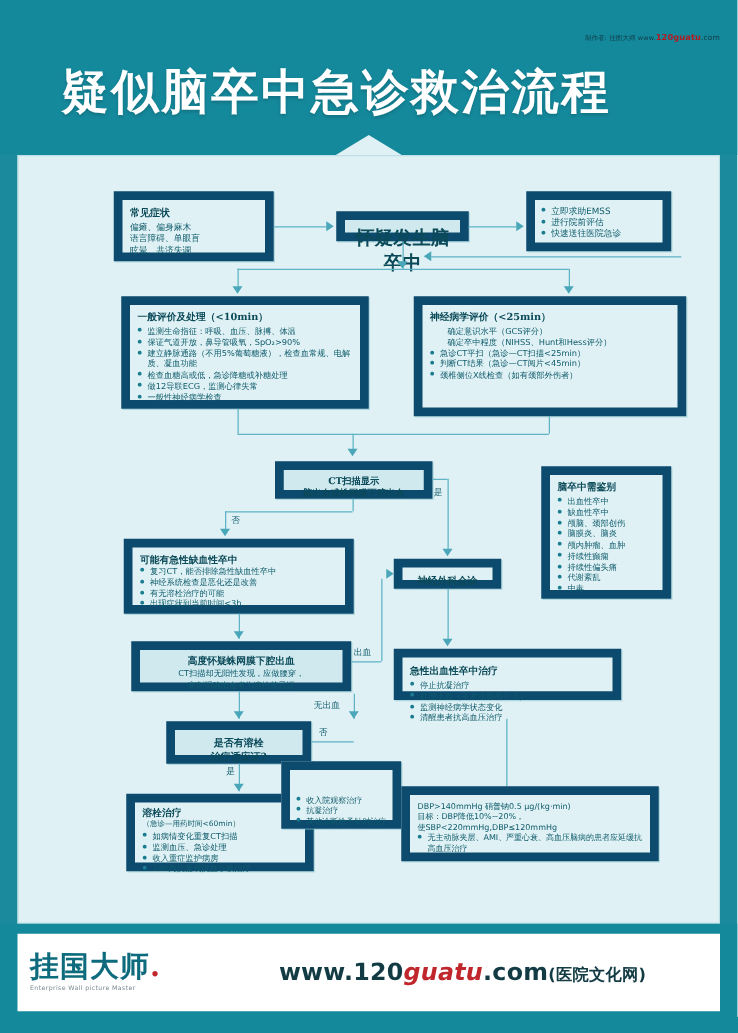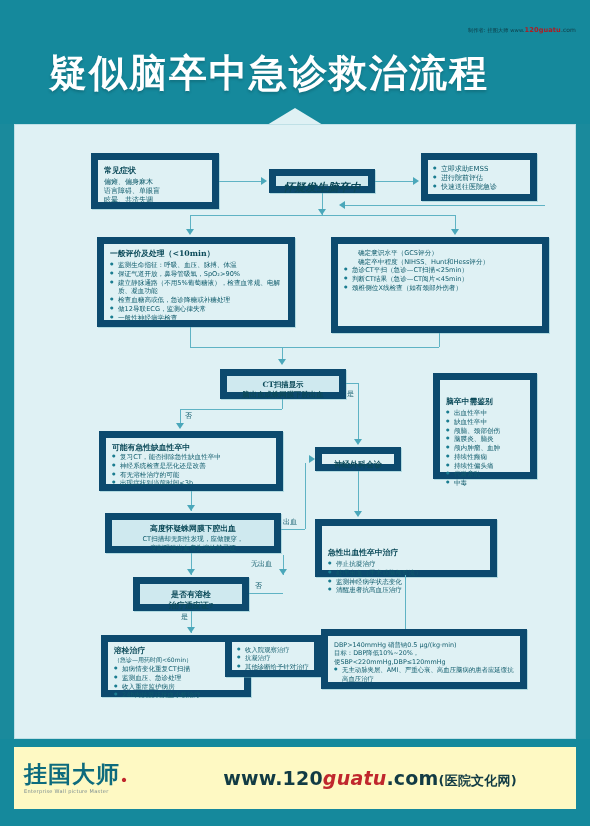--- a/index.html
+++ b/index.html
@@ -100,21 +100,21 @@
   }
 
   
   #footer {
     position: absolute; left: 0; top: 739px; width: 590px; height: 87px;
     background: #15899c;
   }
   #footer-inner {
     position: absolute; left: 14px; top: 8px;
     width: 562px; height: 62px;
-    background: #fef9c3;
+    background: #ffffff;
     display: flex; align-items: center;
   }
   #logo-block {
     width: 150px; padding-left: 10px;
     display: flex; flex-direction: column; justify-content: center;
   }
   #logo-cn {
     font-family: "DejaVu Serif", "Liberation Serif", serif;
     font-weight: bold; font-size: 23px; color: #0d6b7d;
     letter-spacing: 1px; line-height: 1;
@@ -150,21 +150,21 @@
       <span class="bt" style="font-size:8px; margin-bottom:2px;">常见症状</span>
       <span class="plain">偏瘫、偏身麻木</span>
       <span class="plain">语言障碍、单眼盲</span>
       <span class="plain">眩晕、共济失调</span>
     </div>
 
     <div class="ln h" style="left:204px; top:56px; width:42px;"></div>
     <div class="arw right" style="left:246px; top:52px;"></div>
 
     <div class="box filled" style="left:254px; top:44px; width:106px; height:24px; padding:5px 4px; font-size:9px; text-align:center;">
-      <span class="bt" style="font-size:11px;font-style:italic;">怀疑发生脑卒中</span>
+      <span class="bt" style="font-size:15px;">怀疑发生脑卒中</span>
     </div>
 
     <div class="ln h" style="left:360px; top:56px; width:38px;"></div>
     <div class="arw right" style="left:398px; top:52px;"></div>
 
     <div class="box" style="left:406px; top:28px; width:116px; height:48px; padding:5px 5px; font-size:7px;">
       <ul>
         <li>立即求助EMSS</li>
         <li>进行院前评估</li>
         <li>快速送往医院急诊</li>
@@ -190,20 +190,21 @@
         <li>监测生命指征：呼吸、血压、脉搏、体温</li>
         <li>保证气道开放，鼻导管吸氧，SpO₂&gt;90%</li>
         <li>建立静脉通路（不用5%葡萄糖液），检查血常规、电解质、凝血功能</li>
         <li>检查血糖高或低，急诊降糖或补糖处理</li>
         <li>做12导联ECG，监测心律失常</li>
         <li>一般性神经病学检查</li>
       </ul>
     </div>
 
     <div class="box" style="left:316px; top:112px; width:218px; height:96px; padding:5px 6px; font-size:6.6px;">
+      <span class="bt" style="font-size:7.8px; margin-bottom:2px;">神经病学评价（&lt;25min）</span>
       <span class="indent">确定意识水平（GCS评分）</span>
       <span class="indent">确定卒中程度（NIHSS、Hunt和Hess评分）</span>
       <ul>
         <li>急诊CT平扫（急诊—CT扫描&lt;25min）</li>
         <li>判断CT结果（急诊—CT阅片&lt;45min）</li>
         <li>颈椎侧位X线检查（如有颈部外伤者）</li>
       </ul>
     </div>
 
     <div class="ln v" style="left:175px; top:202px; height:20px;"></div>
@@ -221,21 +222,21 @@
     <div class="ln h" style="left:165px; top:284px; width:102px;"></div>
     <div class="ln v" style="left:165px; top:284px; height:18px;"></div>
     <div class="arw down" style="left:161px; top:298px;"></div>
     <div class="lbl" style="left:170px; top:286px;">否</div>
 
     <div class="ln h" style="left:331px; top:258px; width:12px;"></div>
     <div class="ln v" style="left:343px; top:258px; height:60px;"></div>
     <div class="arw down" style="left:339px; top:314px;"></div>
     <div class="lbl" style="left:332px; top:264px;">是</div>
 
-    <div class="box" style="left:418px; top:248px; width:104px; height:106px; padding:17px 6px; font-size:6.6px;">
+    <div class="box" style="left:418px; top:248px; width:104px; height:106px; padding:5px 6px; font-size:6.6px;">
       <span class="bt" style="font-size:7.8px; margin-bottom:2px;">脑卒中需鉴别</span>
       <ul>
         <li>出血性卒中</li>
         <li>缺血性卒中</li>
         <li>颅脑、颈部创伤</li>
         <li>脑膜炎、脑炎</li>
         <li>颅内肿瘤、血肿</li>
         <li>持续性癫痫</li>
         <li>持续性偏头痛</li>
         <li>代谢紊乱</li>
@@ -267,21 +268,21 @@
     </div>
 
     <div class="ln h" style="left:266px; top:404px; width:24px;"></div>
     <div class="ln v" style="left:290px; top:338px; height:66px;"></div>
     <div class="arw right" style="left:294px; top:330px;"></div>
     <div class="lbl" style="left:268px; top:392px;">出血</div>
 
     <div class="ln v" style="left:343px; top:346px; height:44px;"></div>
     <div class="arw down" style="left:339px; top:386px;"></div>
 
-    <div class="box" style="left:300px; top:394px; width:182px; height:41px; padding:22px 6px; font-size:6.6px;">
+    <div class="box" style="left:300px; top:394px; width:182px; height:41px; padding:6px 6px; font-size:6.6px;">
       <span class="bt" style="font-size:7.8px; margin-bottom:2px;">急性出血性卒中治疗</span>
       <ul>
         <li>停止抗凝治疗</li>
         <li>处理出血（手术或脑颅引流）</li>
         <li>监测神经病学状态变化</li>
         <li>清醒患者抗高血压治疗</li>
       </ul>
     </div>
 
     <div class="ln v" style="left:176px; top:428px; height:22px;"></div>
@@ -306,21 +307,21 @@
       <span class="bt" style="font-size:7.8px;">溶栓治疗</span>
       <span class="plain" style="font-size:6px; margin-bottom:1px;">（急诊—用药时间&lt;60min）</span>
       <ul>
         <li>如病情变化重复CT扫描</li>
         <li>监测血压、急诊处理</li>
         <li>收入重症监护病房</li>
         <li>24h内抗凝或抗血小板治疗</li>
       </ul>
     </div>
 
-    <div class="box" style="left:210px; top:510px; width:96px; height:42px; padding:4px 5px; font-size:6.4px;">
+    <div class="box" style="left:210px; top:484px; width:96px; height:42px; padding:20px 5px; font-size:6.4px;">
       <ul>
         <li>收入院观察治疗</li>
         <li>抗凝治疗</li>
         <li>其他诊断给予针对治疗</li>
       </ul>
     </div>
 
     <div class="ln v" style="left:390px; top:450px; height:54px;"></div>
 
     <div class="box" style="left:306px; top:504px; width:206px; height:60px; padding:5px 6px; font-size:6.4px;">

